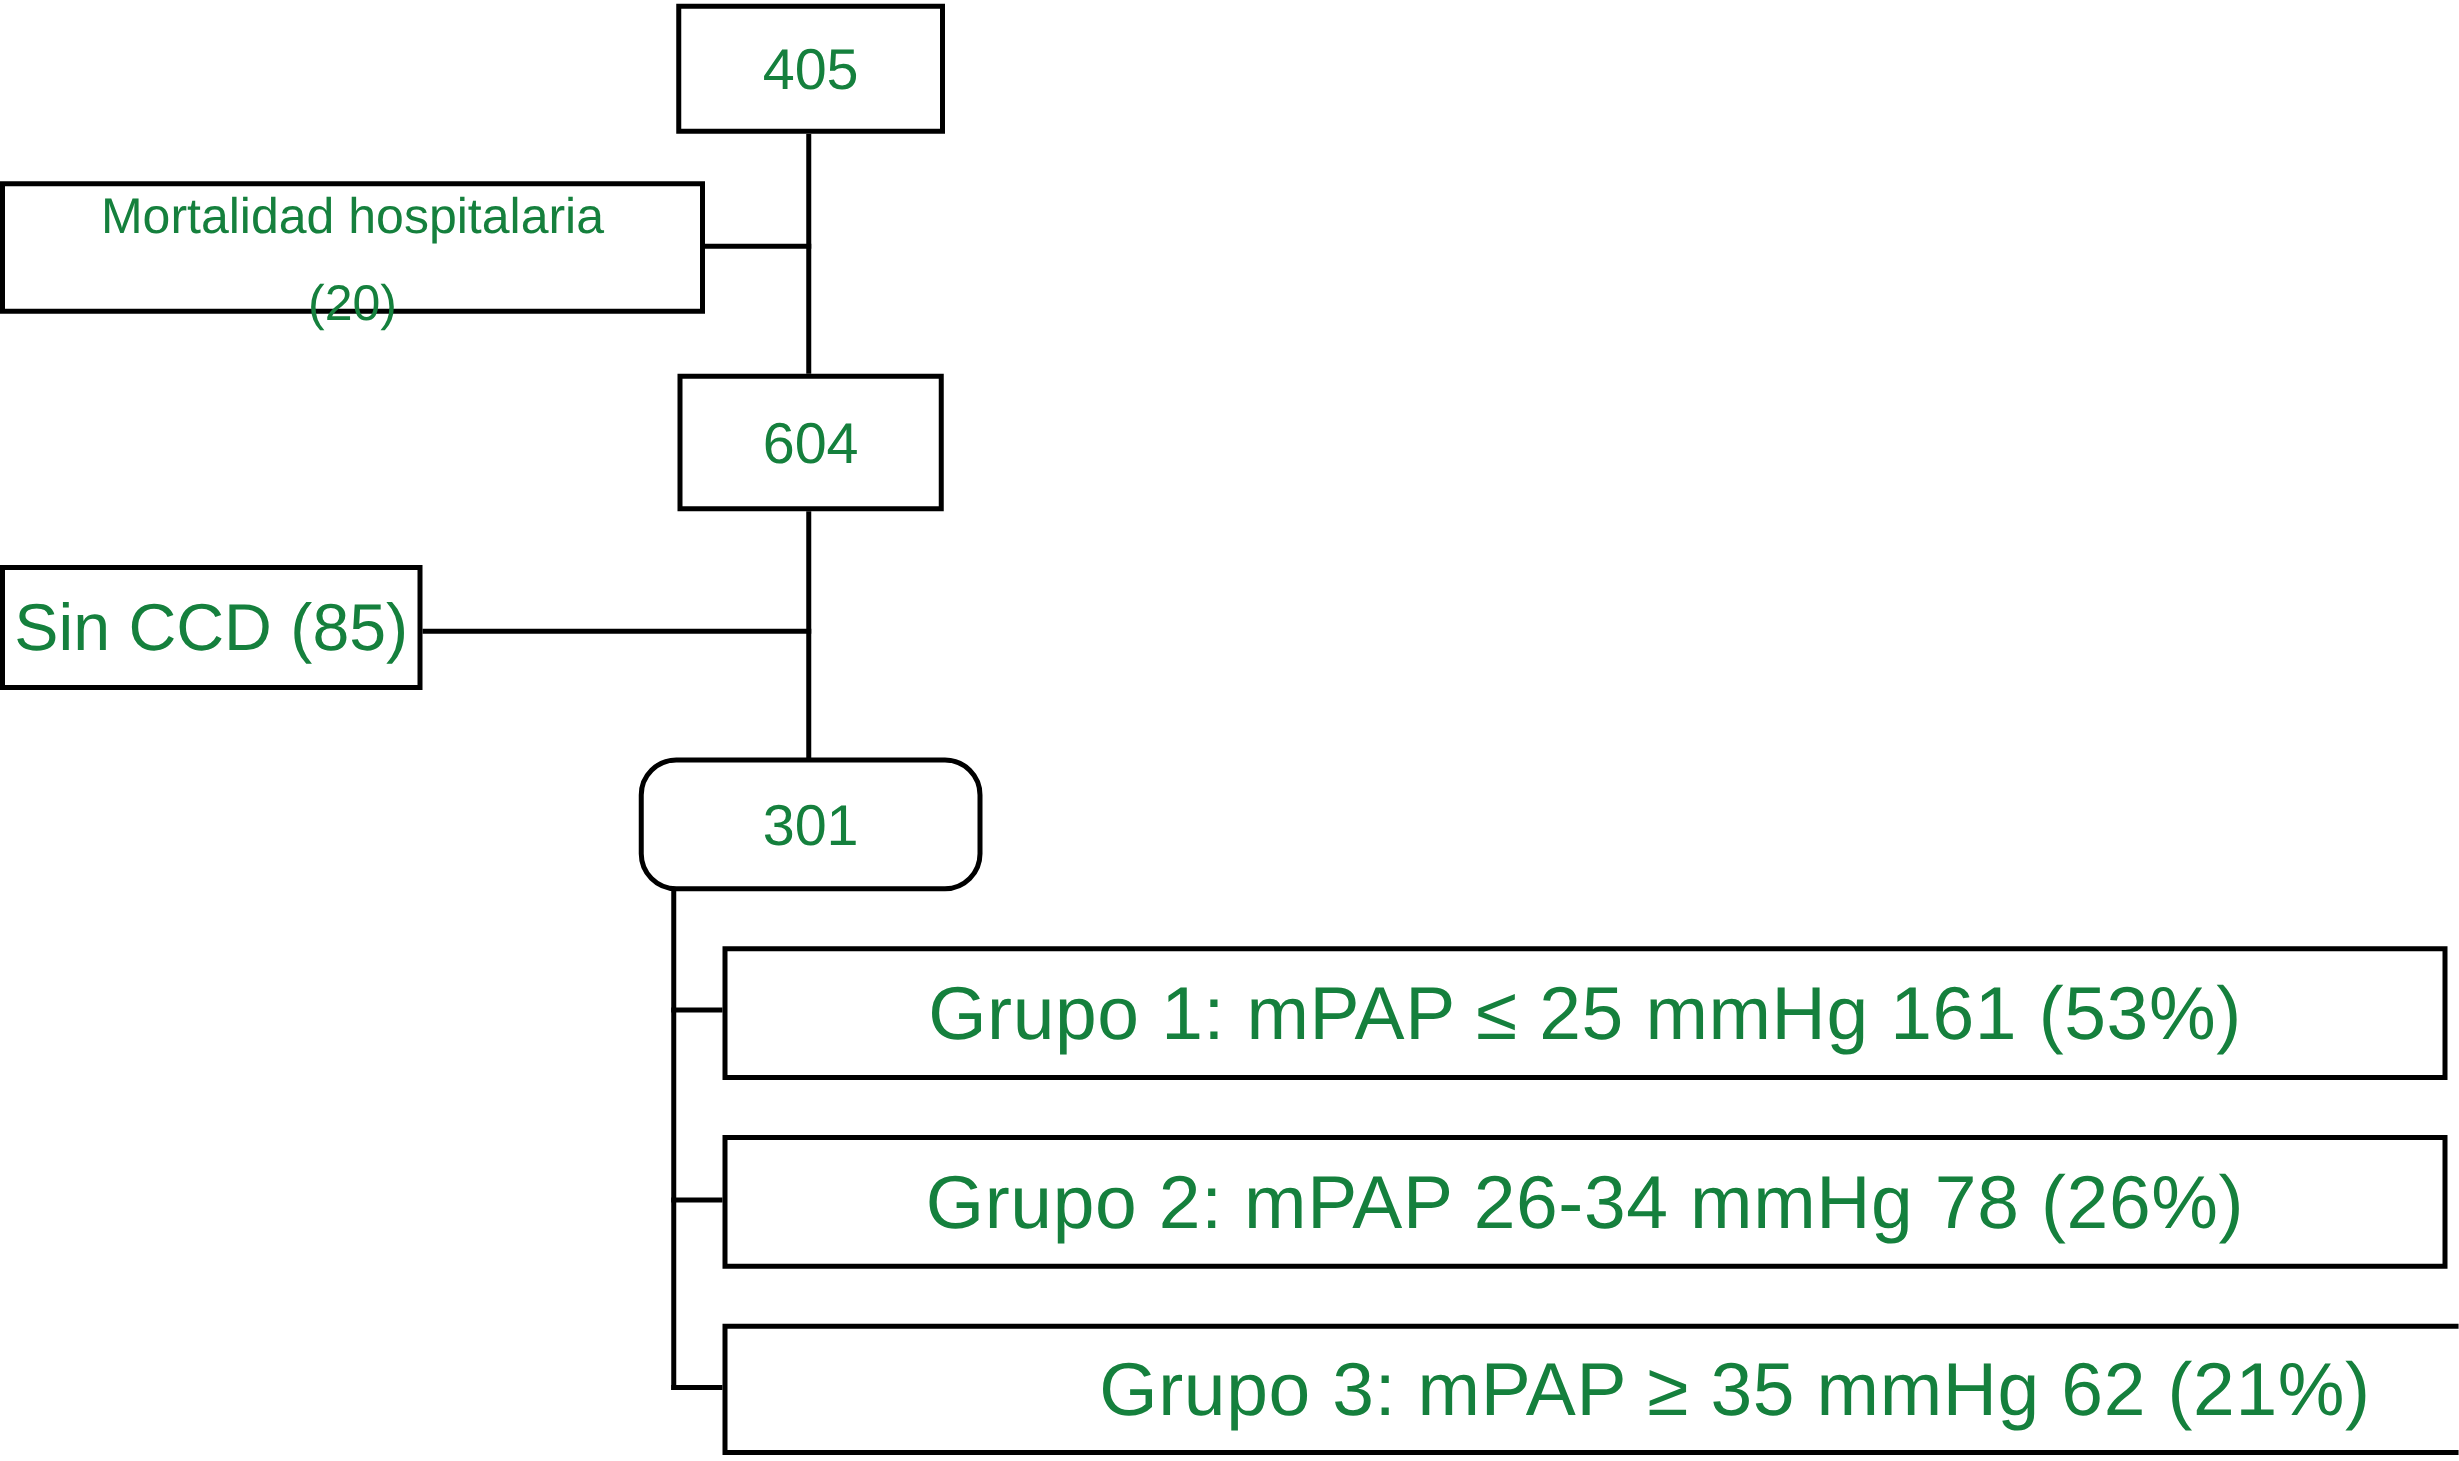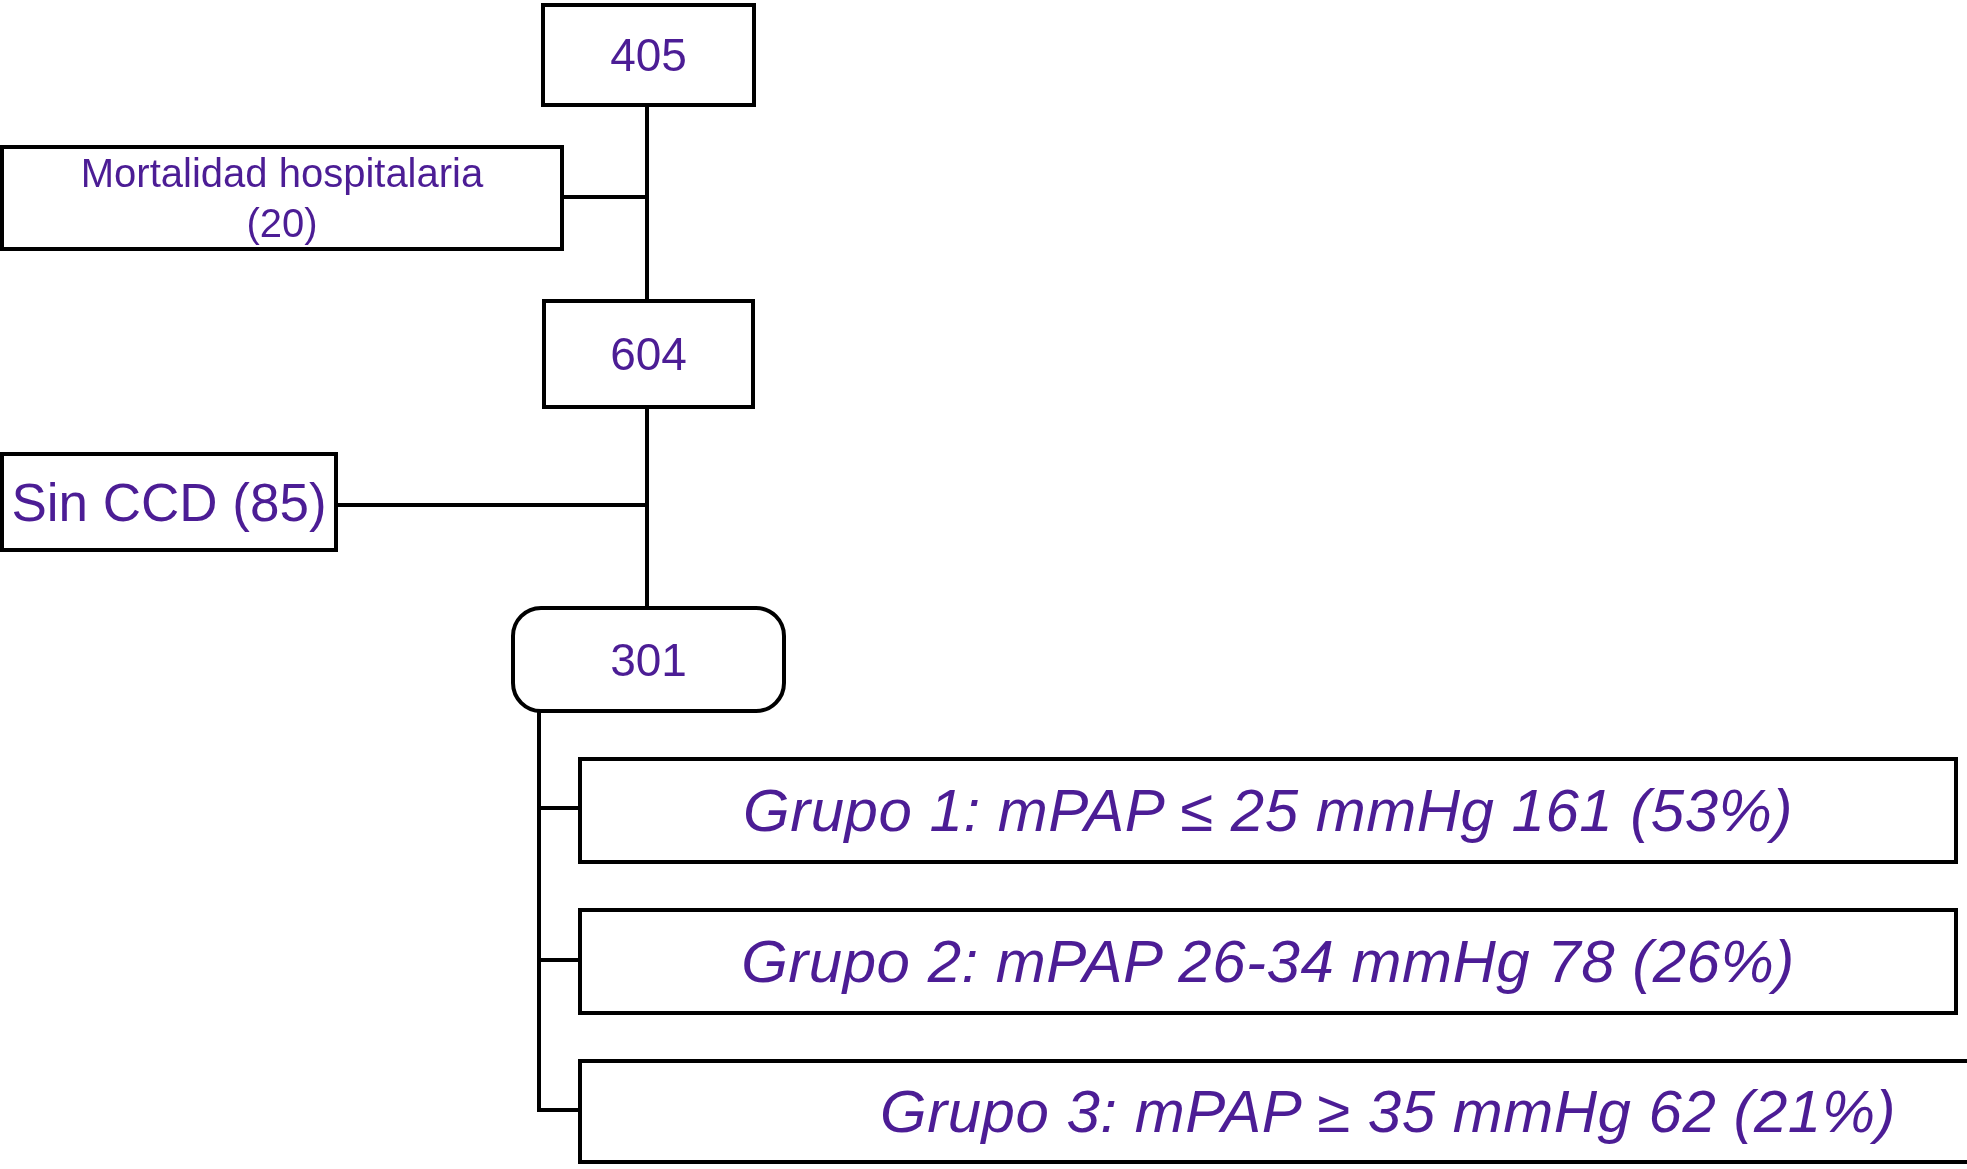--- a/index.html
+++ b/index.html
@@ -7,43 +7,43 @@
     padding: 0;
     background: #ffffff;
   }
   .canvas {
     position: relative;
     width: 1967px;
     height: 1169px;
     background: #ffffff;
     overflow: hidden;
     font-family: "Liberation Sans", sans-serif;
-    color: #4c1d95;
+    color: #15803d;
   }
   .node {
     position: absolute;
     box-sizing: border-box;
     border: 4px solid #000000;
     background: #ffffff;
     display: flex;
     align-items: center;
     justify-content: center;
     text-align: center;
     z-index: 2;
   }
   .line {
     position: absolute;
     background: #000000;
     z-index: 1;
   }
   .num-label   { font-size: 46px; line-height: 1; }
   .mort-label  { font-size: 40px; line-height: 50px; }
   .sin-label   { font-size: 53px; line-height: 1; }
-  .grupo-label { font-size: 60px; line-height: 1; letter-spacing: 0.5px; font-style: italic; }
-  .two-line span { display: block; }
+  .grupo-label { font-size: 60px; line-height: 1; letter-spacing: 0.5px; }
+  .two-line span { display: block; margin-top: 20px; }
 </style>
 </head>
 <body>
 
 <div class="canvas">
 
   <div class="line" style="left:645px; top:107px; width:4px; height:195px;"></div>
   <div class="line" style="left:561px; top:195px; width:88px; height:4px;"></div>
   <div class="line" style="left:645px; top:408px; width:4px; height:201px;"></div>
   <div class="line" style="left:335px; top:503px; width:314px; height:4px;"></div>

